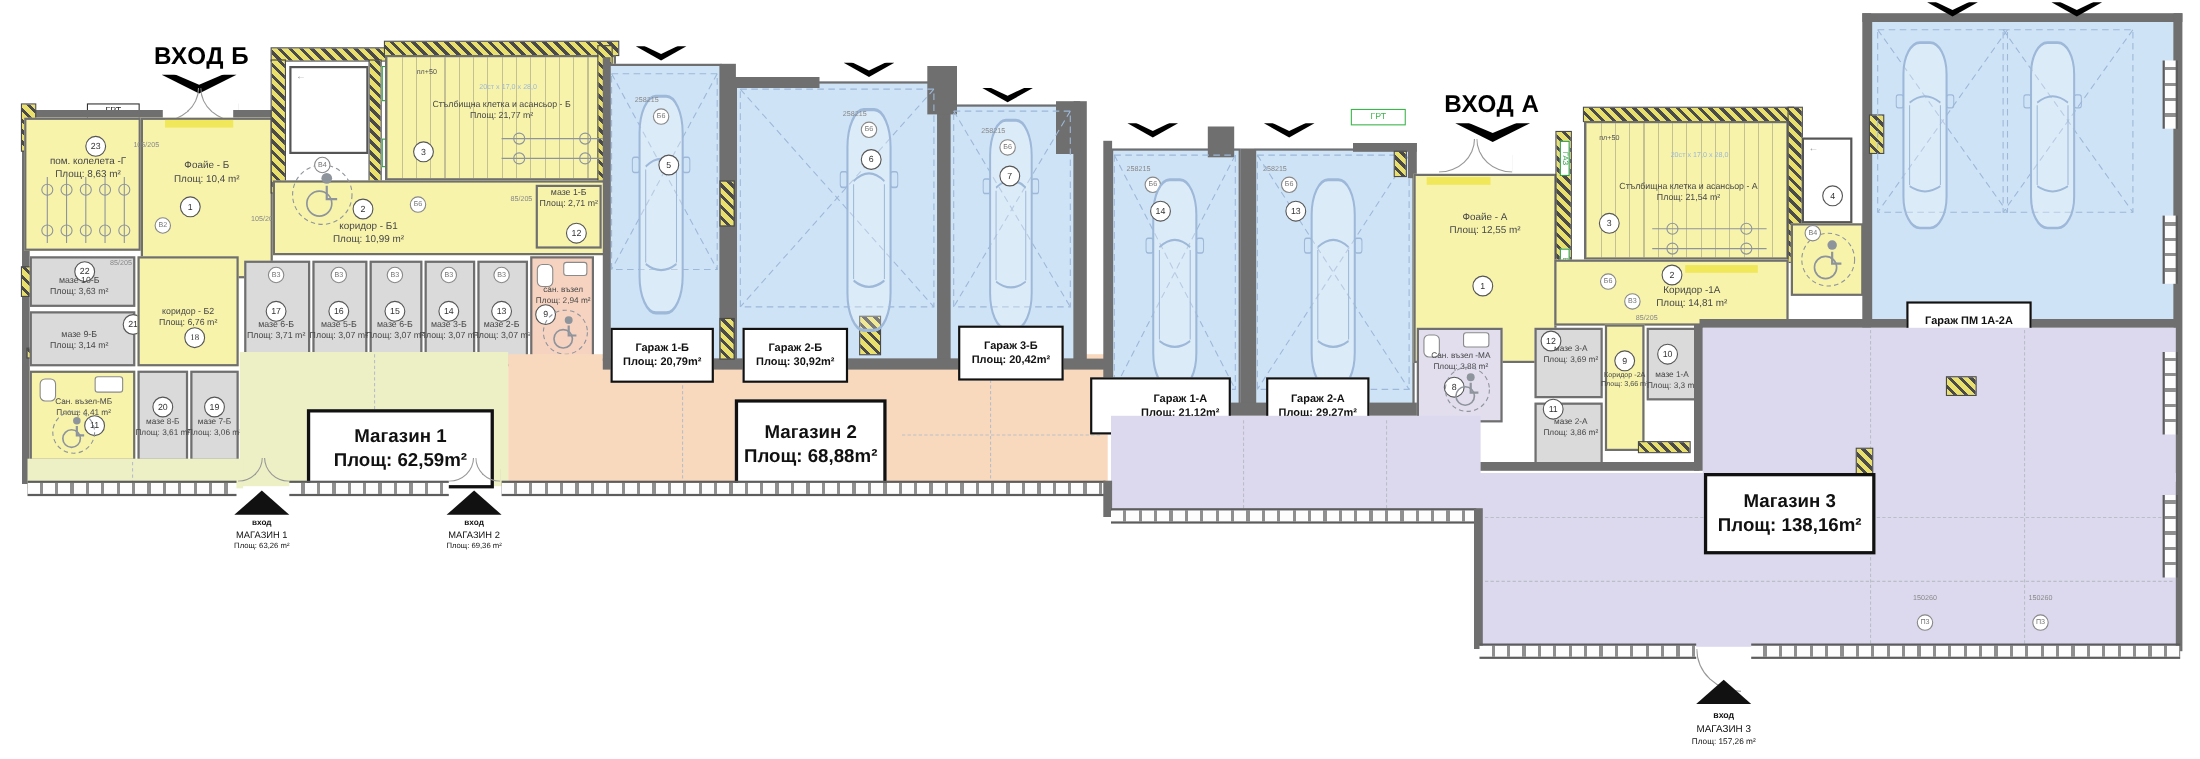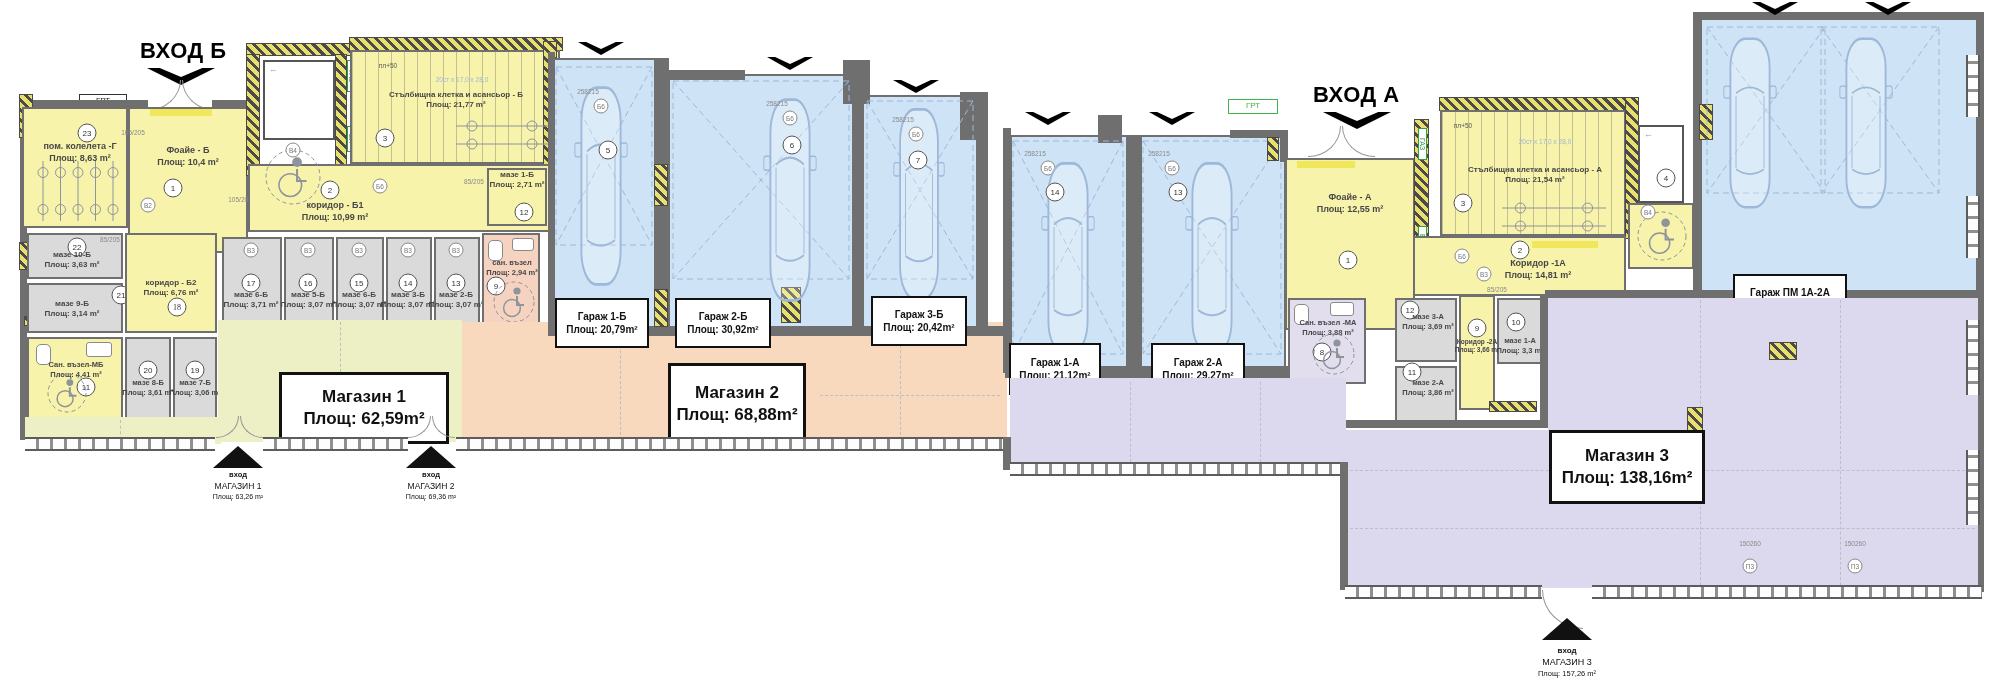--- a/index.html
+++ b/index.html
@@ -14,21 +14,21 @@
   .blue{background:#cfe3f6;}
   .gray{background:#dadada;}
   .pink{background:#f6d3c0;}
   .lav{background:#e2deee;}
   .wall{position:absolute;background:#6f6f6f;}
   .hatch{position:absolute;background:repeating-linear-gradient(45deg,#e9df6d 0 4px,#4a4a4a 4px 7px);outline:1px solid #4a4a4a;}
   .winband{position:absolute;height:14px;background:repeating-linear-gradient(90deg,#fdfdfd 0 11px,#8f8f8f 11px 14px);border-top:2px solid #5c5c5c;border-bottom:2px solid #5c5c5c;box-sizing:border-box;}
   .winbandv{position:absolute;width:14px;background:repeating-linear-gradient(0deg,#fdfdfd 0 11px,#8f8f8f 11px 14px);border-left:2px solid #5c5c5c;border-right:2px solid #5c5c5c;box-sizing:border-box;}
   .stairs{background:repeating-linear-gradient(90deg,rgba(110,110,110,.38) 0 1px,transparent 1px 13px),#f7f3ab;}
   .t{position:absolute;transform:translateX(-50%);text-align:center;font-size:9px;color:#474747;line-height:1.3;white-space:nowrap;}
-  .t span{display:block;font-weight:bold;}
+  .t span{display:block;}
   .tag{position:absolute;transform:translateX(-50%);text-align:center;font-size:6.5px;color:#8a8a8a;line-height:1.15;white-space:nowrap;}
   .bluetag{color:#9db8d8;}
   .circ{position:absolute;width:17px;height:17px;border:1px solid #555;border-radius:50%;background:#fff;
         font-size:8px;display:flex;align-items:center;justify-content:center;color:#333;transform:translate(-50%,-50%);}
   .circ.sm{width:13px;height:13px;font-size:6.5px;color:#777;border-color:#888;}
   .boxlabel{position:absolute;background:#fff;border:3px solid #111;color:#111;font-weight:bold;text-align:center;
         display:flex;flex-direction:column;justify-content:center;transform:translateX(-50%);line-height:1.3;}
   .shopbox{font-size:17px;}
   .garbox{font-size:10px;border-width:2.5px;margin-top:40px;}
   .title{position:absolute;font-weight:bold;font-size:22px;color:#000;letter-spacing:.5px;white-space:nowrap;}
@@ -407,21 +407,21 @@
       <path d="M15 50 Q30 40 45 50" fill="none" stroke="#9db8d8" stroke-width="1.5"></path>
       <path d="M15 114 Q30 122 45 114" fill="none" stroke="#9db8d8" stroke-width="1.5"></path>
       <line x1="15" y1="52" x2="15" y2="113" stroke="#9db8d8"></line>
       <line x1="45" y1="52" x2="45" y2="113" stroke="#9db8d8"></line>
       <rect x="2" y="44" width="7" height="10" rx="2" fill="none" stroke="#9db8d8"></rect>
       <rect x="51" y="44" width="7" height="10" rx="2" fill="none" stroke="#9db8d8"></rect>
       </svg></div>
   <div class="circ" style="left:1055px;top:192px;">14</div>
   <div class="circ" style="left:1178px;top:192px;">13</div>
 
-  <div class="boxlabel garbox" style="left:1055px;top:303px;width:88px;height:48px;">
+  <div class="boxlabel garbox" style="left:1055px;top:303px;width:88px;height:48px;padding-left:36px;">
     <span>Гараж 1-А</span>
     <span>Площ: 21,12m²</span>
   </div>
   <div class="boxlabel garbox" style="left:1198px;top:303px;width:90px;height:48px;">
     <span>Гараж 2-А</span>
     <span>Площ: 29,27m²</span>
   </div>
 
   <div class="grt green" style="left:1228px;top:99px;width:48px;height:13px;">ГРТ</div>
   <div class="title" style="left:1313px;top:82px;">ВХОД А</div>

